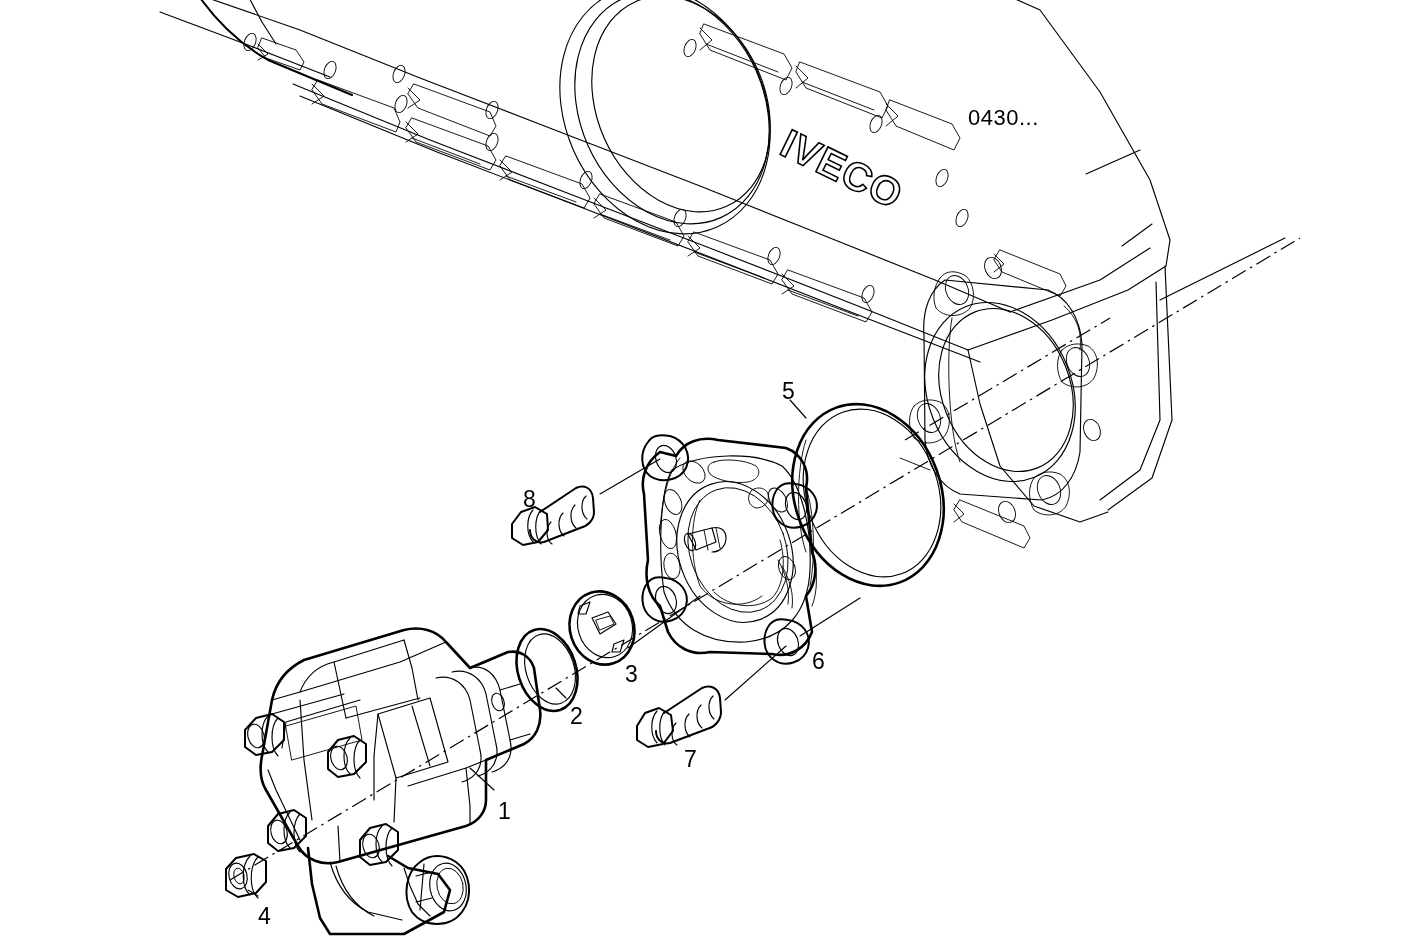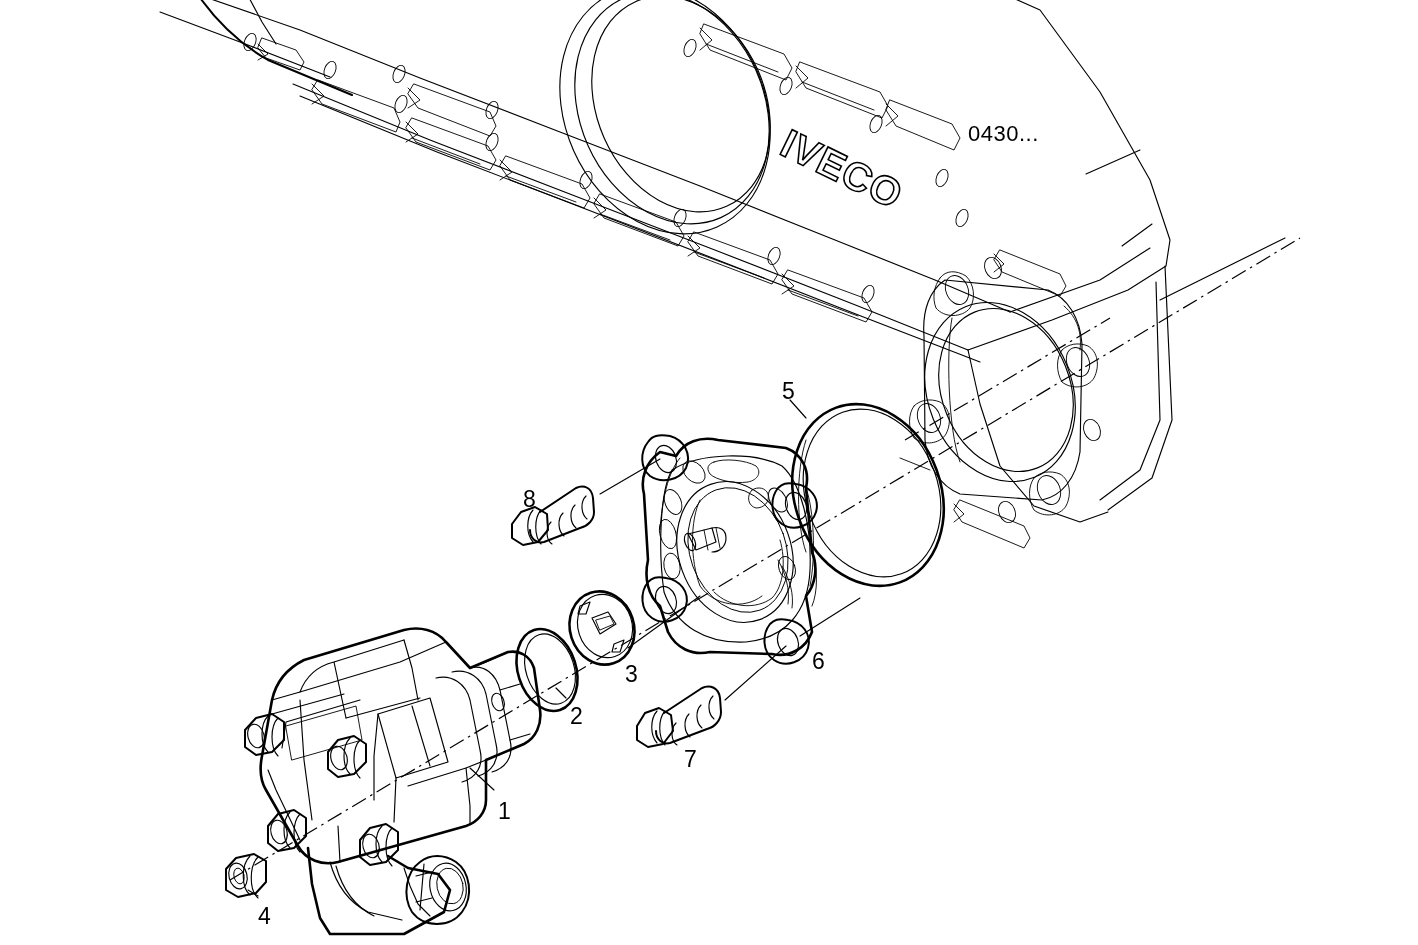--- a/index.html
+++ b/index.html
@@ -433,21 +433,21 @@
 
       <path class="ld" d="M 494 790 L 470 768"></path>
 
       <path class="ld" d="M 566 698 L 556 688"></path>
 
       <path class="ld" d="M 258 896 L 248 890"></path>
     </g>
 
   </svg>
 
-  <div class="partno" style="left:968px; top:105px;margin-top:16px;">0430...</div>
+  <div class="partno" style="left:968px; top:105px;">0430...</div>
 
   <div class="callout" style="left:498px; top:800px;">1</div>
   <div class="callout" style="left:570px; top:705px;">2</div>
   <div class="callout" style="left:625px; top:663px;">3</div>
   <div class="callout" style="left:258px; top:905px;">4</div>
   <div class="callout" style="left:782px; top:380px;">5</div>
   <div class="callout" style="left:812px; top:650px;">6</div>
   <div class="callout" style="left:684px; top:748px;">7</div>
   <div class="callout" style="left:523px; top:488px;">8</div>
 

